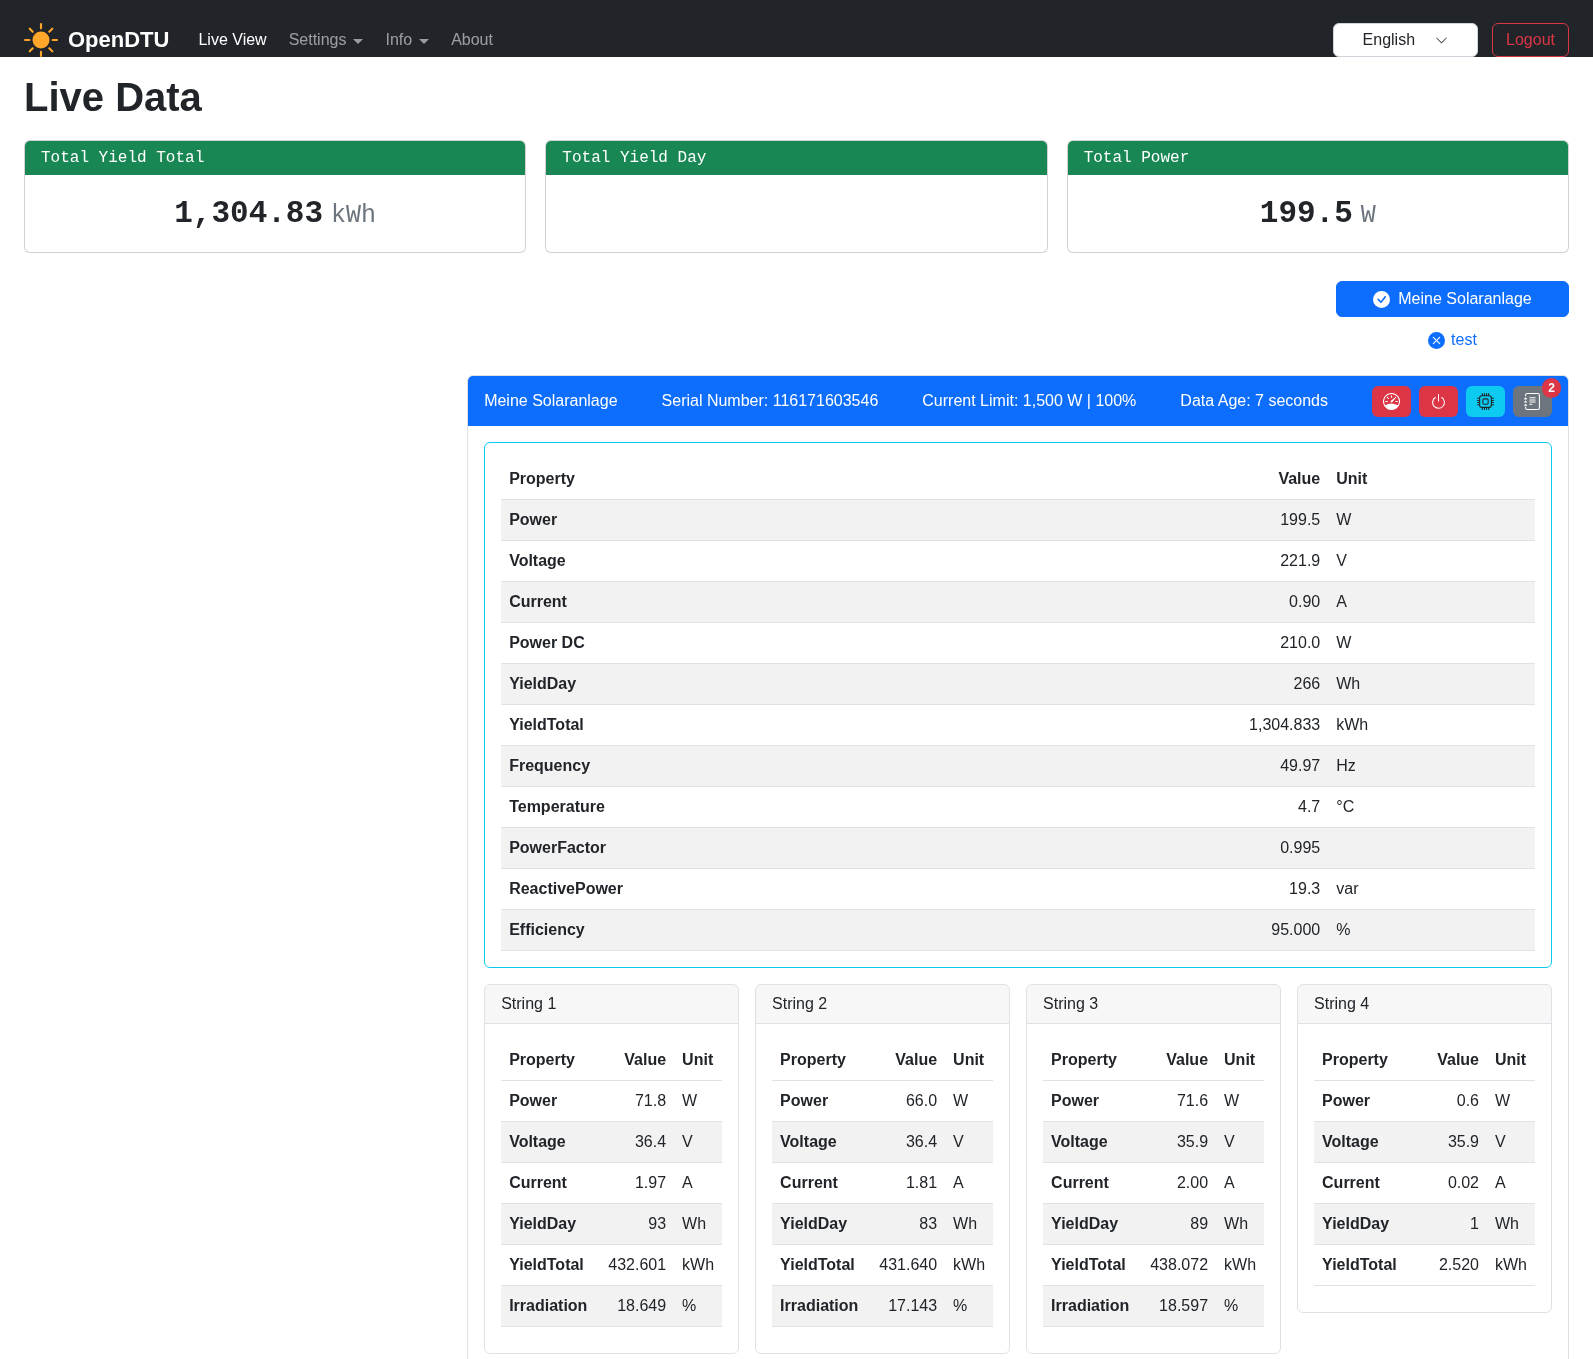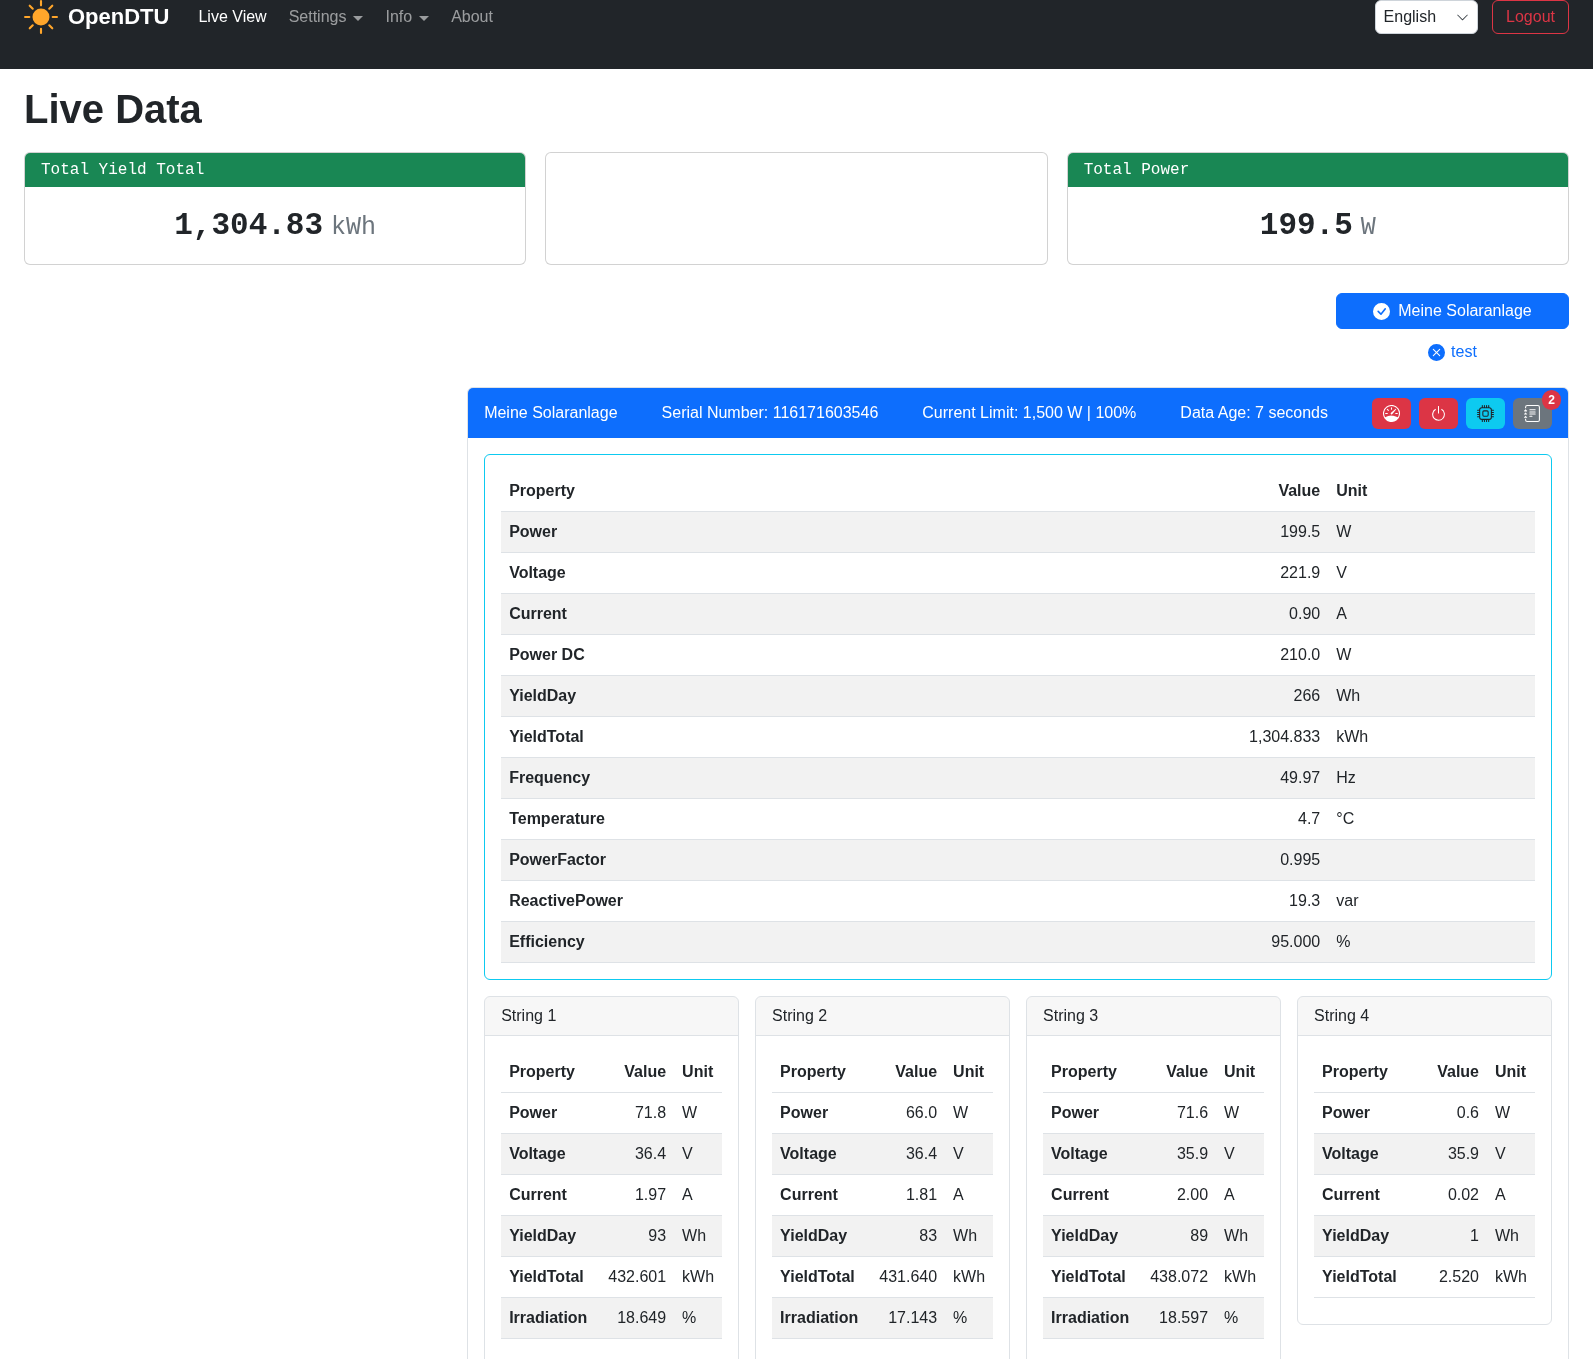--- a/index.html
+++ b/index.html
@@ -6,22 +6,22 @@
   html, body { width: 1593px; }
   body {
     font-family: "Liberation Sans", sans-serif;
     background: #fff;
     color: #212529;
     min-height: 1359px;
   }
 
   
   .navbar {
-    display: flex; align-items: flex-start;
-    background: #212529; height: 69px; padding: 0 24px;
+    display: flex; align-items: flex-end;
+    background: #212529; height: 57px; padding: 0 24px;
   }
   .brand {
     display: flex; align-items: center; gap: 10px;
     color: #fff; font-size: 22px; font-weight: 600;
     margin-right: 18px; cursor: pointer; white-space: nowrap;
   }
   .nav-links { display: flex; align-items: center; }
   .nav-link {
     color: rgba(255,255,255,.55); font-size: 16px;
     padding: 8px 11px; cursor: pointer; display: flex; align-items: center; gap: 7px;
@@ -30,21 +30,21 @@
   .nav-link.active { color: #fff; }
   .caret {
     display: inline-block; width: 0; height: 0; margin-top: 2px;
     border-top: 5px solid currentColor;
     border-left: 5px solid transparent;
     border-right: 5px solid transparent;
   }
   .nav-right { margin-left: auto; display: flex; align-items: center; gap: 14px; }
   .lang-select {
     background: #fff; border: 1px solid #ced4da; border-radius: 6px;
-    padding: 7px 8px; font-size: 16px; color: #212529;
+    padding: 7px 29px; font-size: 16px; color: #212529;
     display: flex; align-items: center; gap: 20px; cursor: pointer;
   }
   .logout-btn {
     background: transparent; border: 1px solid #dc3545; color: #dc3545;
     border-radius: 6px; padding: 7px 13px; font-size: 16px;
     cursor: pointer; font-family: inherit;
   }
 
   
   .container { padding: 0 24px 28px; }
@@ -174,20 +174,21 @@
   <h1 class="page-title">Live Data</h1>
 
   <div class="summary-row">
     <div class="summary-card">
       <div class="hdr">Total Yield Total</div>
       <div class="bdy">
         <span class="big-val">1,304.83</span><span class="big-unit">kWh</span>
       </div>
     </div>
     <div class="summary-card">
+      <div class="hdr">Total Yield Day</div>
     </div>
     <div class="summary-card">
       <div class="hdr">Total Power</div>
       <div class="bdy">
         <span class="big-val">199.5</span><span class="big-unit">W</span>
       </div>
     </div>
   </div>
 
   <div class="main-row">

